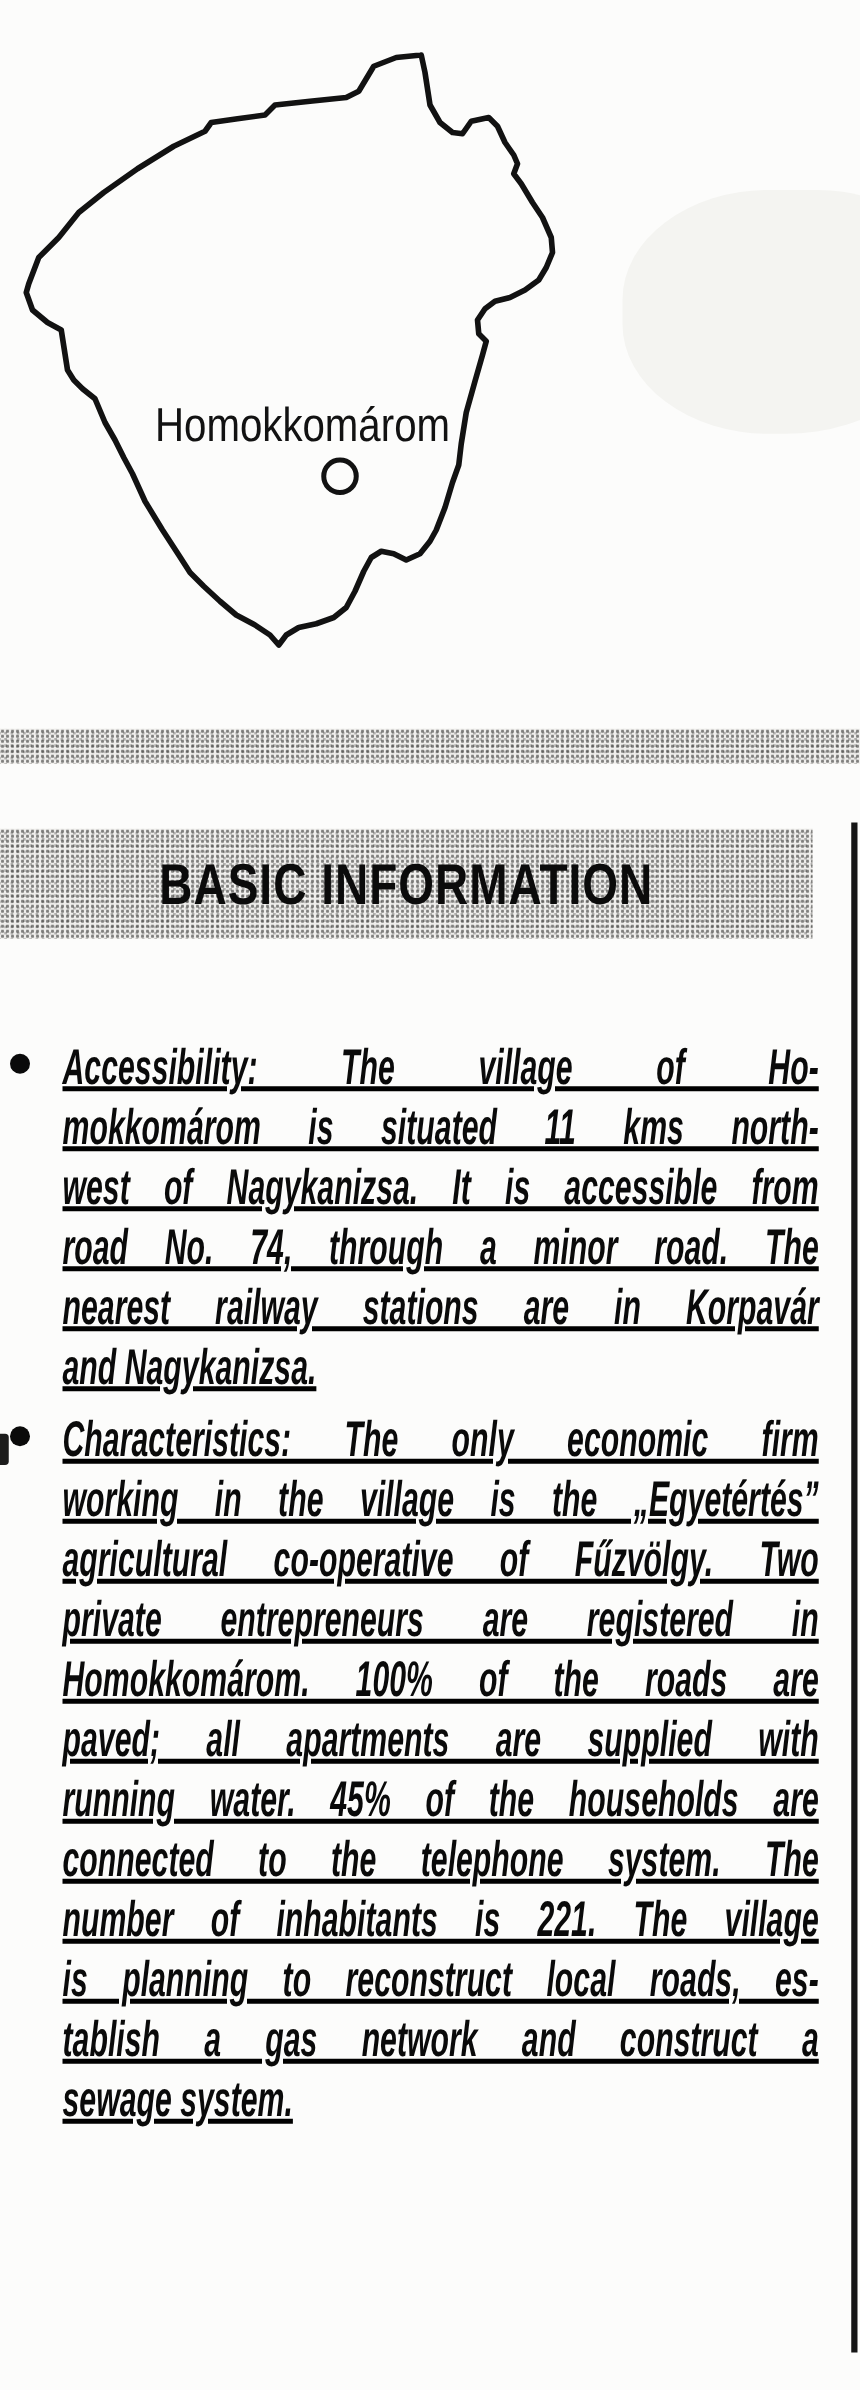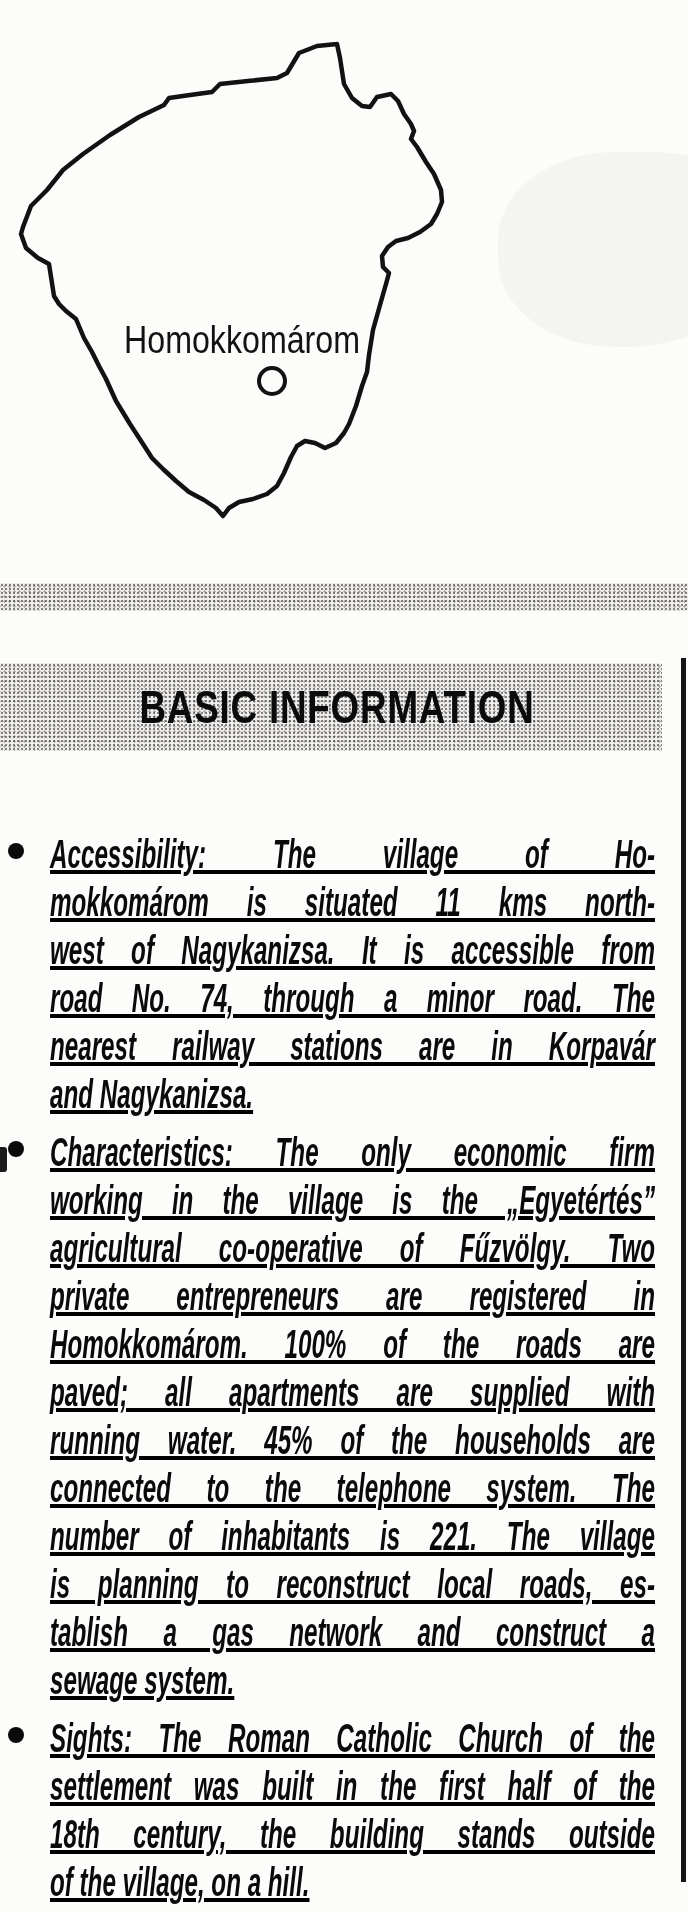--- a/index.html
+++ b/index.html
@@ -25,21 +25,21 @@
       radial-gradient(circle, rgba(38,38,36,.55) 1.05px, transparent 1.4px),
       radial-gradient(circle, rgba(72,72,70,.38) 1.05px, transparent 1.4px);
     background-size:4px 4px,5px 5px;
     background-position:0 0,2px 1px;
   }
   .divider-band{
     position:absolute;left:0;top:583px;width:688px;height:28px;
   }
   .title-band{
     position:absolute;left:0;top:663px;width:650px;height:88px;
-    display:flex;align-items:center;justify-content:center;padding-left:12px;
+    display:flex;align-items:center;justify-content:center;
   }
   .title-text{
     font-weight:bold;font-size:46px;letter-spacing:1px;color:#0b0b0b;
     transform:scaleX(0.8);white-space:nowrap;
   }
   .vrule{
     position:absolute;left:681px;top:658px;width:5px;height:1224px;
     background:#151515;
   }
   .content{
@@ -105,24 +105,15 @@
         <div class="jline">Homokkomárom. 100% of the roads are</div>
         <div class="jline">paved; all apartments are supplied with</div>
         <div class="jline">running water. 45% of the households are</div>
         <div class="jline">connected to the telephone system. The</div>
         <div class="jline">number of inhabitants is 221. The village</div>
         <div class="jline">is planning to reconstruct local roads, es-</div>
         <div class="jline">tablish a gas network and construct a</div>
         <div class="jline jlast">sewage system.</div>
       </div>
     </div>
-    <div class="bullet-item">
-      <span class="bullet-dot"></span>
-      <div class="para-scale">
-        <div class="jline">Sights: The Roman Catholic Church of the</div>
-        <div class="jline">settlement was built in the first half of the</div>
-        <div class="jline">18th century, the building stands outside</div>
-        <div class="jline jlast">of the village, on a hill.</div>
-      </div>
-    </div>
   </div>
 
 <div class="edge-artifact"></div>
 
 </body></html>

